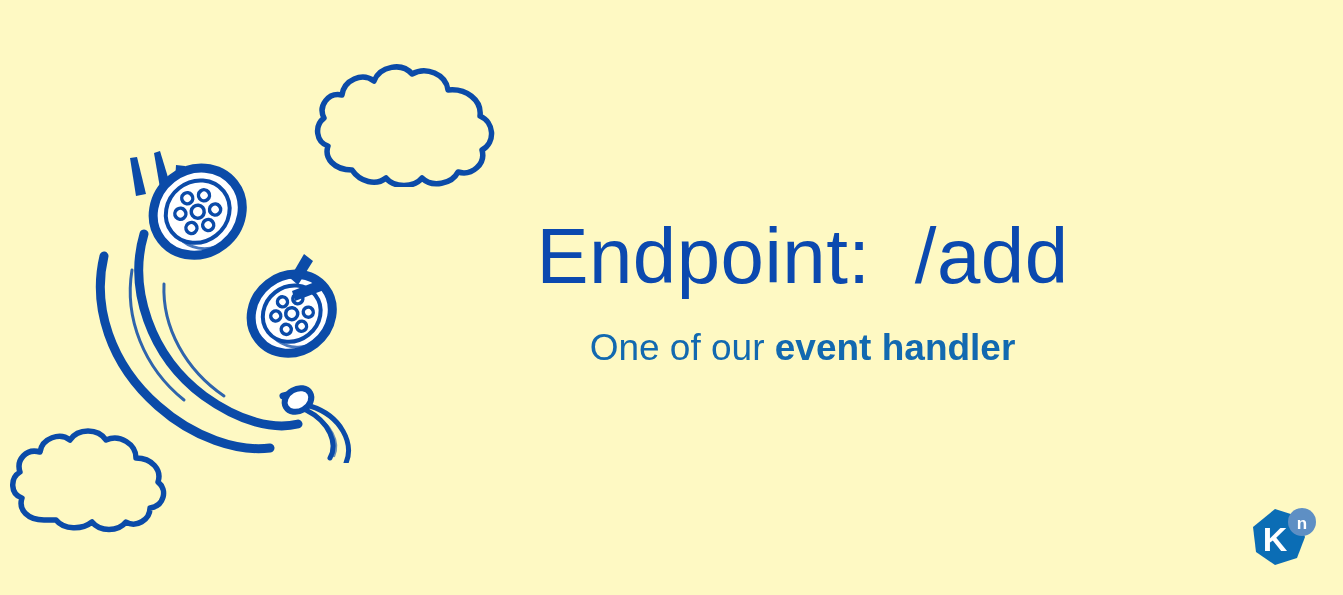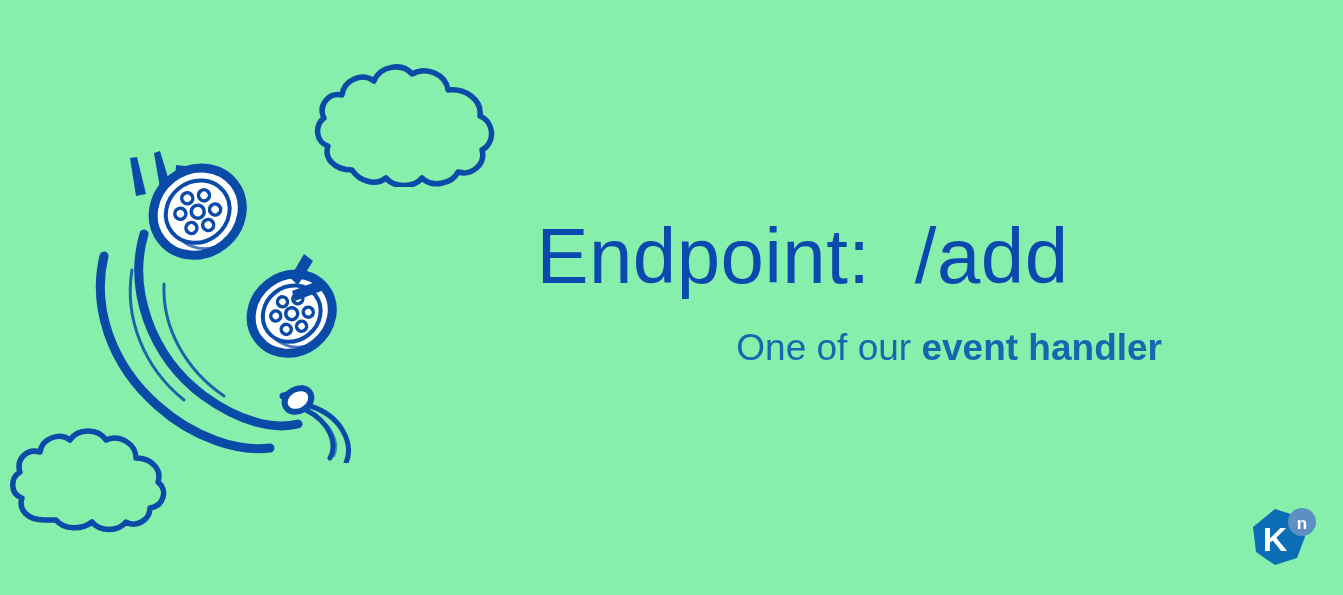--- a/index.html
+++ b/index.html
@@ -13,21 +13,21 @@
     overflow: hidden;
     font-family: "Liberation Sans", sans-serif;
     position: relative;
   }
 
   #slide {
     position: absolute;
     left: 0; top: 0;
     width: 1343px;
     height: 595px;
-    background: #86efac;
+    background: #fef9c3;
   }
 
   
   .art {
     position: absolute;
     pointer-events: none;
   }
   #cloud-top    { left: 310px; top: 62px;  width: 190px; height: 125px; }
   #cloud-bottom { left: 2px;   top: 424px; width: 170px; height: 110px; }
   #phone        { left: 58px;  top: 138px; width: 330px; height: 325px; }
@@ -52,22 +52,21 @@
   }
   #subtitle-block {
     margin-top: 24px;
   }
   .subtitle-line {
     font-family: "Liberation Sans", sans-serif;
     font-size: 37px;
     font-weight: 400;
     line-height: 1.42;
     color: #1269B0;
-    margin: 13px;
-    text-align: right;
+    margin: 0;
   }
   .subtitle-line .bold {
     font-weight: 700;
   }
 
   
   #logo {
     position: absolute;
     left: 1247px;
     top: 507px;

